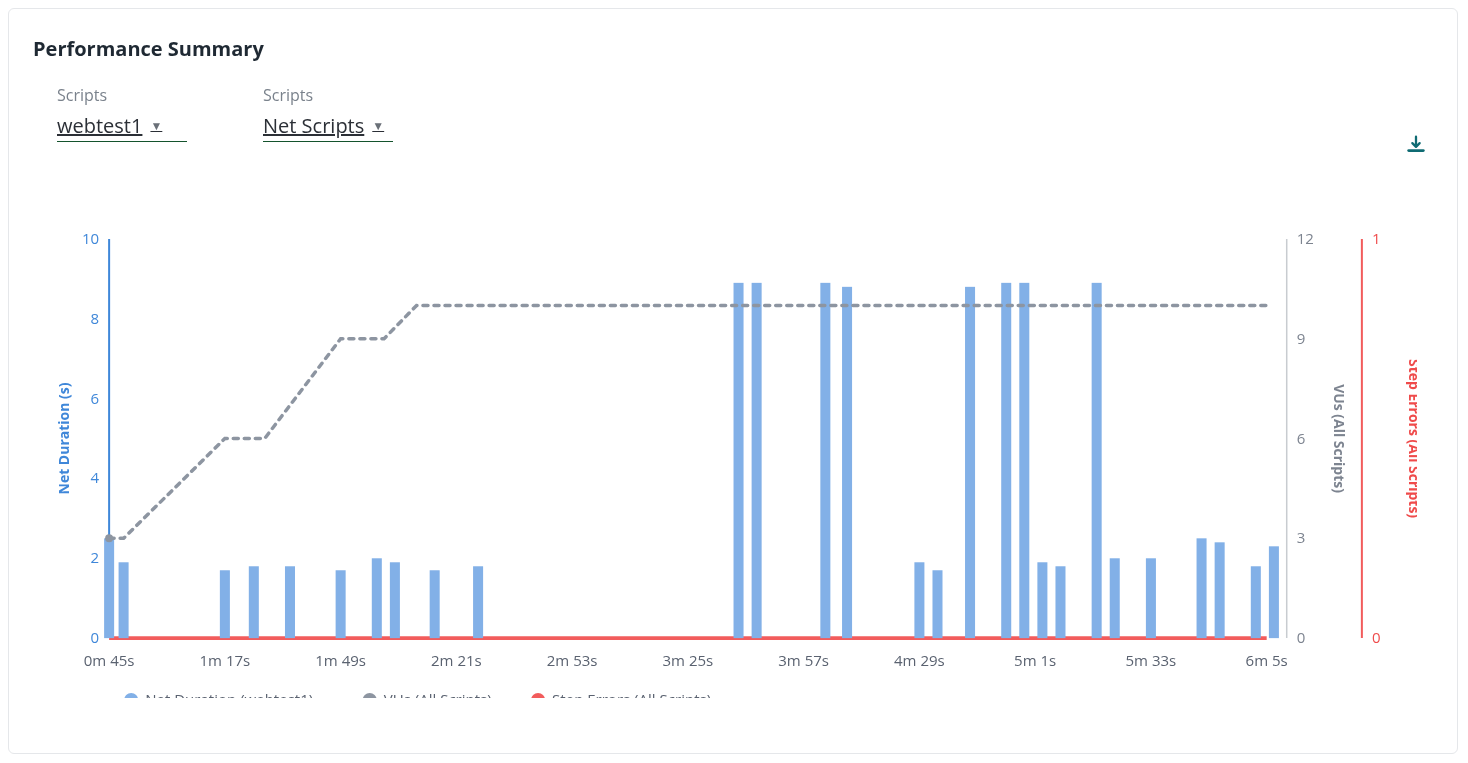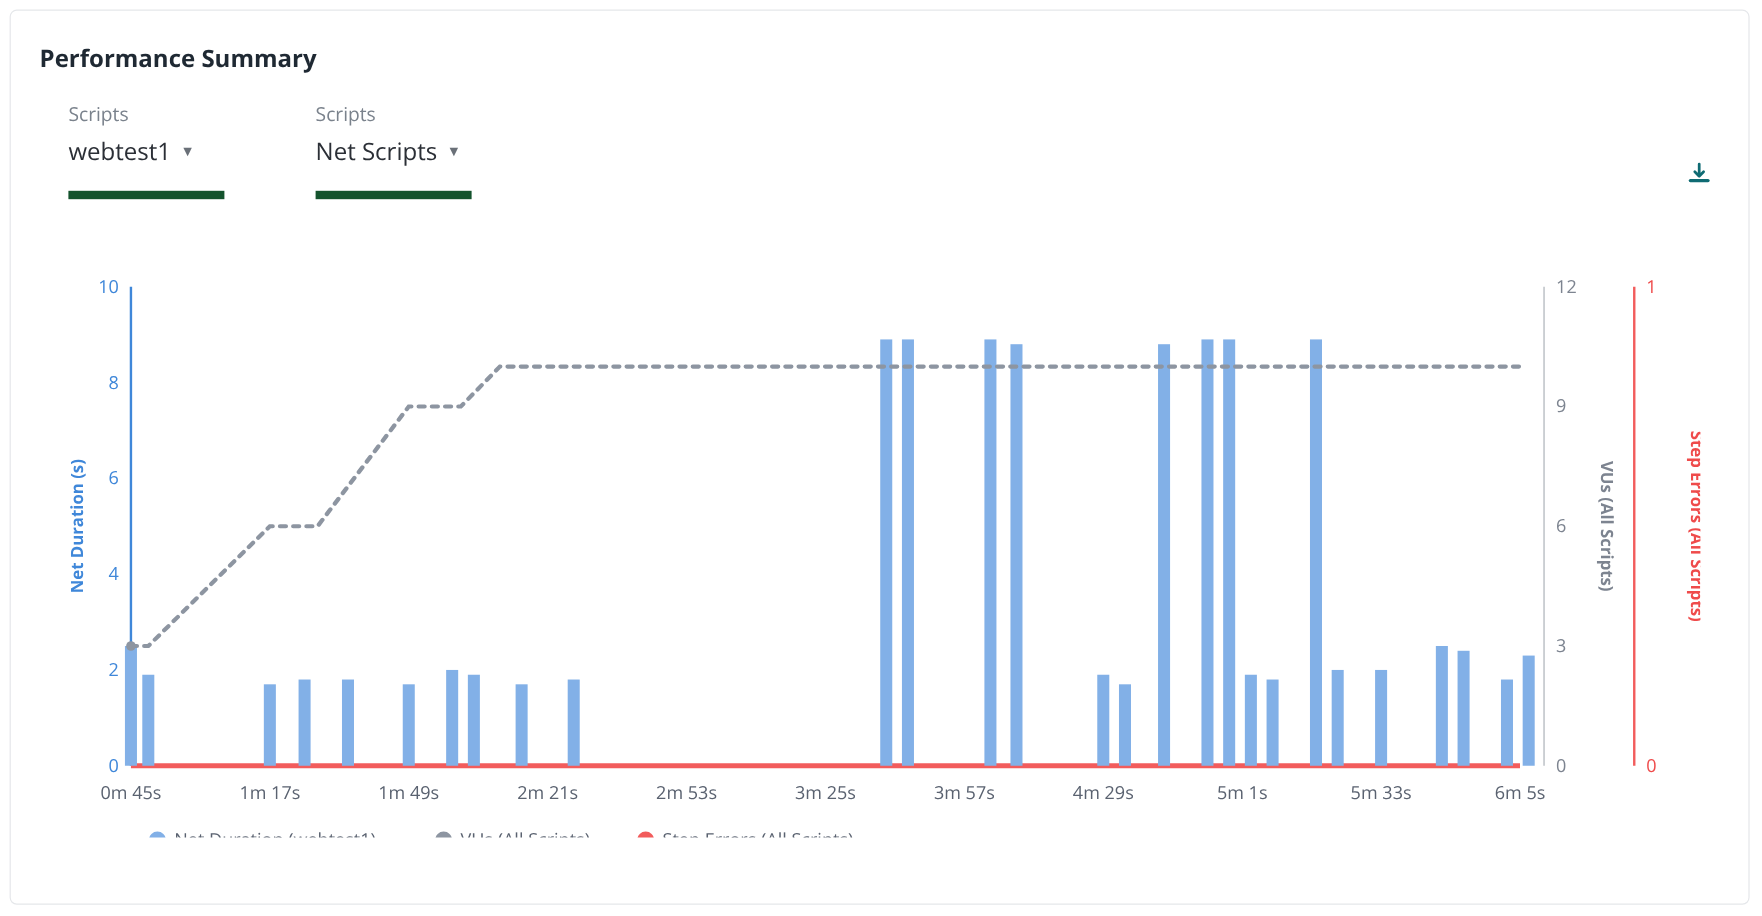--- a/index.html
+++ b/index.html
@@ -37,24 +37,25 @@
     font-size: 16px;
     color: #7a828c;
     margin-bottom: 6px;
   }
   .dropdown-value {
     font-size: 20px;
     color: #2b2f36;
     display: flex;
     align-items: center;
     gap: 8px;
-    padding-bottom: 20px;
-    border-bottom: 7px solid #14532d;
+    padding-bottom: 2px;
+    border-bottom: 1px solid #14532d;
     cursor: pointer;
     min-width: 130px;
+    text-decoration: underline;
   }
   .dropdown-value .caret {
     font-size: 12px;
     color: #6a7078;
   }
   .download-icon {
     position: absolute;
     right: 30px;
     top: 125px;
     cursor: pointer;

